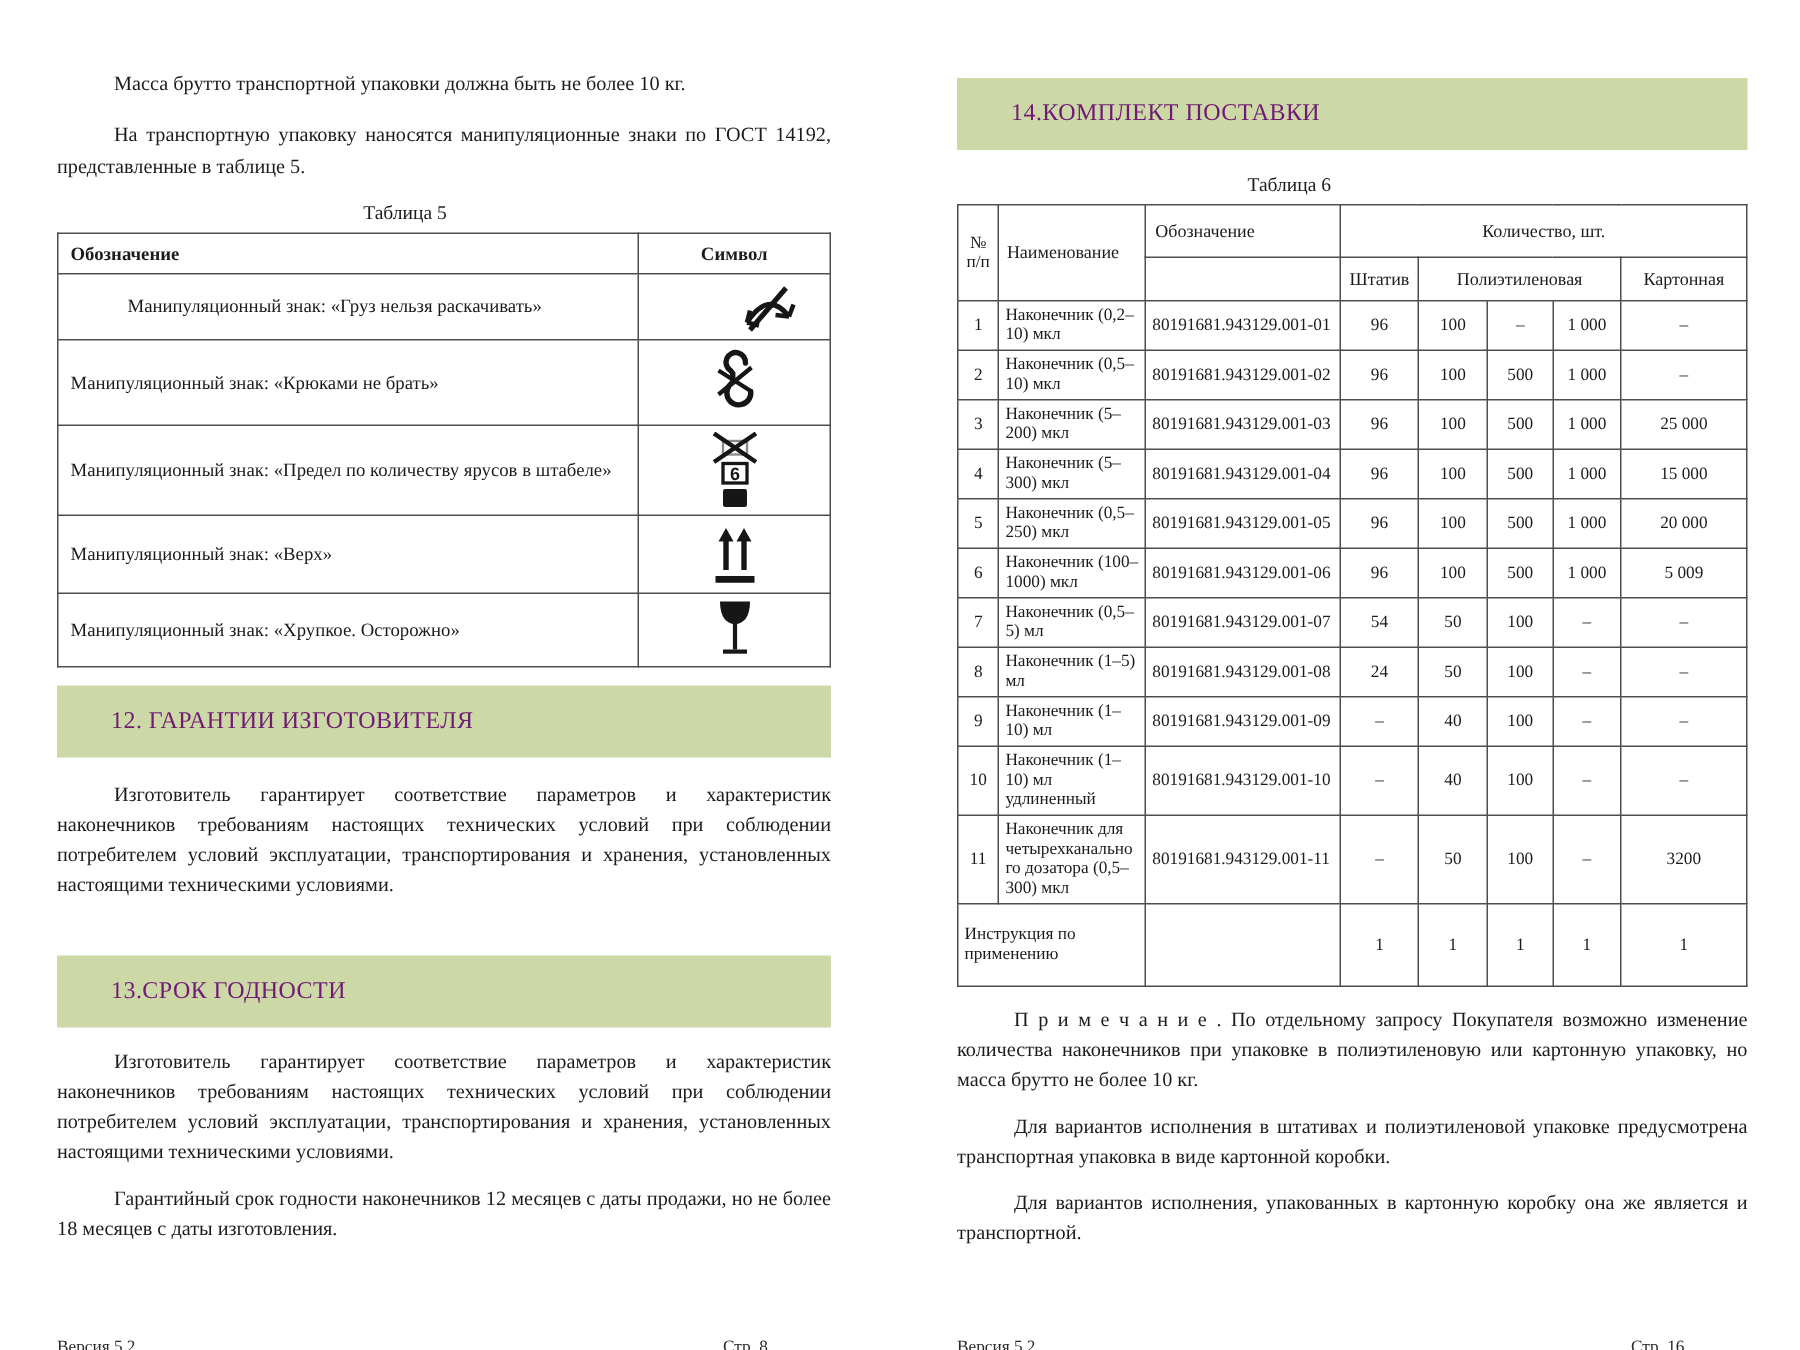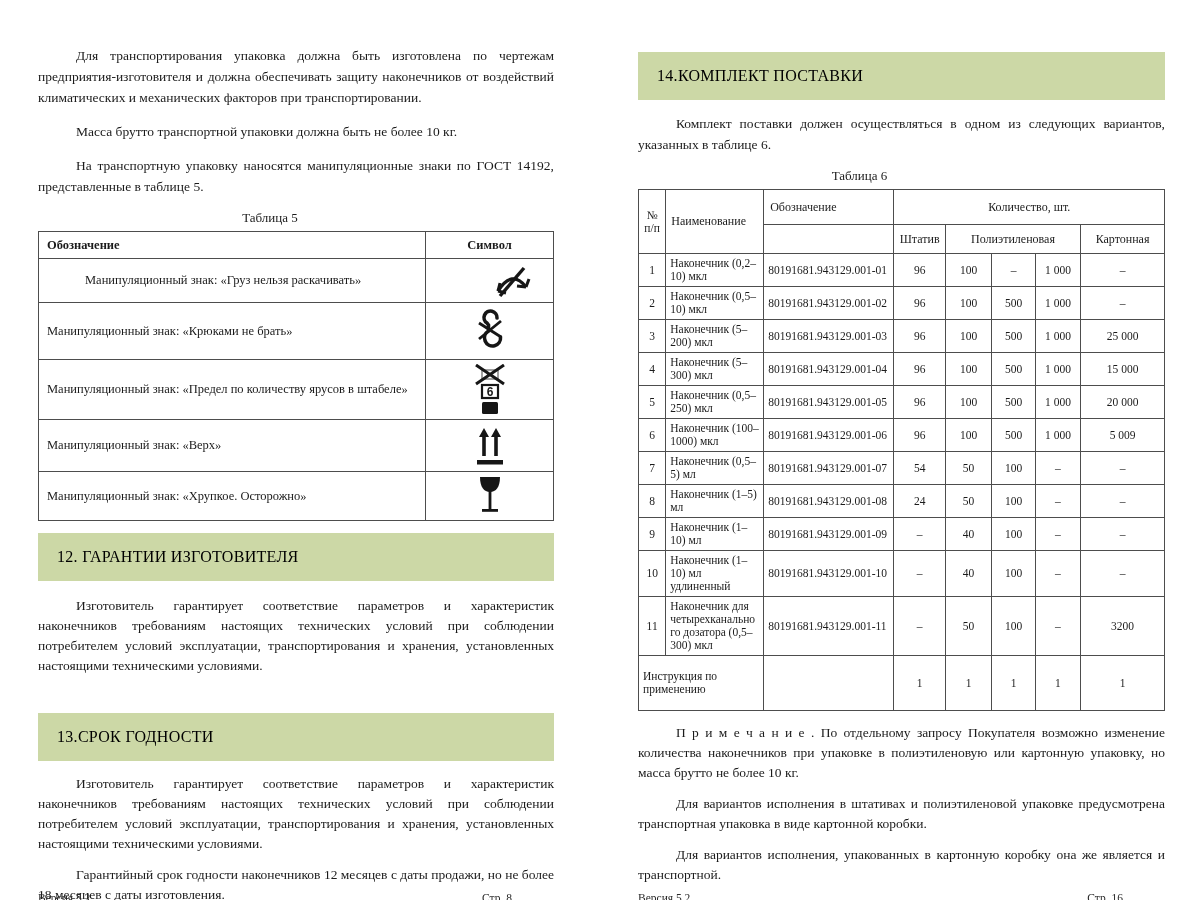--- a/index.html
+++ b/index.html
@@ -15,21 +15,21 @@
   .col{position:absolute;top:0;}
   #page15{left:38px;width:516px;}
   #page16{left:638px;width:527px;}
 
   p.body{font-size:13.5px;line-height:21px;text-align:justify;text-indent:38px;margin:0 0 13px 0;}
   p.tight{line-height:20px;margin:0 0 11px 0;}
   .bold{font-weight:normal;}
 
   .banner{
     background:var(--banner-bg);height:48px;display:flex;align-items:center;
-    padding-left:19px;font-size:16px;letter-spacing:.3px;color:#000000;
+    padding-left:36px;font-size:16px;letter-spacing:.3px;color:#701a75;
   }
   .caption{font-size:13px;text-align:center;margin:2px 0 5px 0;}
   .cap15{padding-right:52px;}
   .cap16{padding-right:84px;}
 
   table{border-collapse:collapse;width:100%;table-layout:fixed;}
   td,th{border:1px solid var(--border);vertical-align:middle;}
 
   
   #table5{margin-bottom:12px;}
@@ -62,21 +62,20 @@
     position:absolute;top:892px;left:0;right:0;display:flex;justify-content:space-between;
     font-size:11.5px;color:#2a2a2a;padding-right:42px;
   }
   .mb6{margin-bottom:6px;}
 </style>
 </head>
 <body>
 
 <div class="col" id="page15">
   <div style="height:45px" class="spacer"></div>
-  <p class="body">Для транспортирования упаковка должна быть изготовлена по чертежам предприятия-изготовителя и должна обеспечивать защиту наконечников от воздействий климатических и механических факторов при транспортировании.</p>
   <p class="body">Масса брутто транспортной упаковки должна быть не более 10 кг.</p>
   <p class="body bold">На транспортную упаковку наносятся манипуляционные знаки по ГОСТ 14192, представленные в таблице 5.</p>
   <div class="caption cap15">Таблица 5</div>
 
   <table id="table5">
     <colgroup>
         <col style="width:387px">
         <col style="width:128px">
       </colgroup>
     <tbody>
@@ -162,21 +161,20 @@
     <span>Стр. 8</span>
   </div>
 </div>
 
 <div class="col" id="page16">
   <div style="height:52px" class="spacer"></div>
   <div class="banner">
     <span>14.КОМПЛЕКТ ПОСТАВКИ</span>
   </div>
   <div style="height:13px" class="spacer"></div>
-  <p class="body mb6">Комплект поставки должен осуществляться в одном из следующих вариантов, указанных в таблице 6.</p>
   <div class="caption cap16">Таблица 6</div>
 
   <table id="table6">
     <colgroup>
       <col style="width:27px">
         <col style="width:97px">
         <col style="width:129px">
       <col style="width:51px">
         <col style="width:46px">
         <col style="width:43px">

